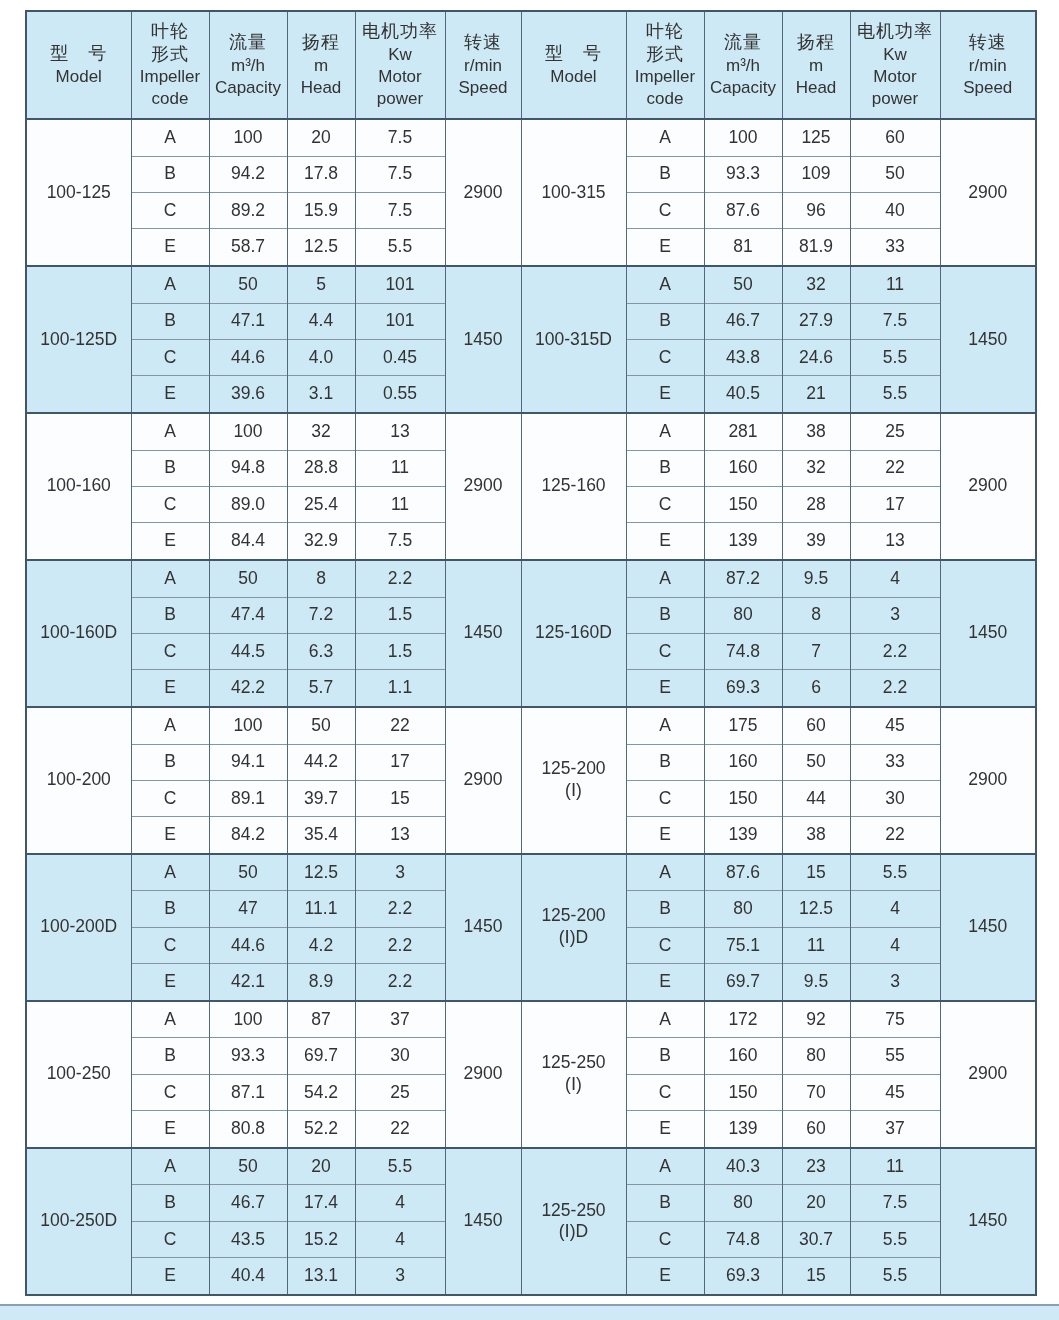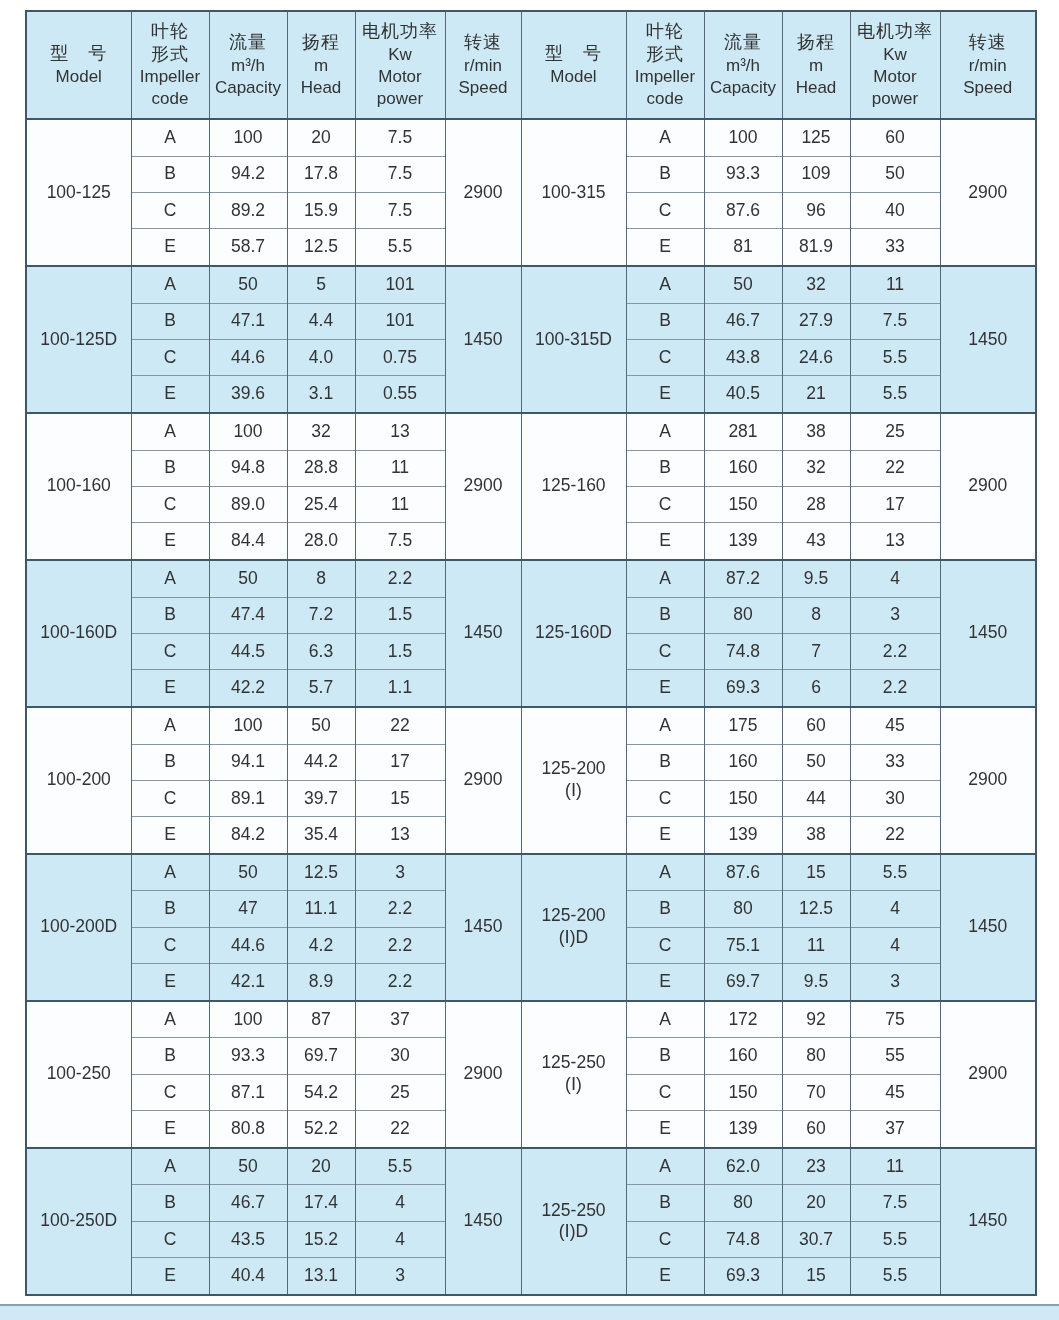--- a/index.html
+++ b/index.html
@@ -225,21 +225,21 @@
           <td class="power-cell">101</td>
           <td class="code-cell">B</td>
           <td class="cap-cell">46.7</td>
           <td class="head-cell">27.9</td>
           <td class="power-cell">7.5</td>
         </tr>
         <tr class="band-blue">
           <td class="code-cell">C</td>
           <td class="cap-cell">44.6</td>
           <td class="head-cell">4.0</td>
-          <td class="power-cell">0.75</td>
+          <td class="power-cell">0.45</td>
           <td class="code-cell">C</td>
           <td class="cap-cell">43.8</td>
           <td class="head-cell">24.6</td>
           <td class="power-cell">5.5</td>
         </tr>
         <tr class="band-blue">
           <td class="code-cell">E</td>
           <td class="cap-cell">39.6</td>
           <td class="head-cell">3.1</td>
           <td class="power-cell">0.55</td>
@@ -282,25 +282,25 @@
           <td class="head-cell">25.4</td>
           <td class="power-cell">11</td>
           <td class="code-cell">C</td>
           <td class="cap-cell">150</td>
           <td class="head-cell">28</td>
           <td class="power-cell">17</td>
         </tr>
         <tr class="band-white">
           <td class="code-cell">E</td>
           <td class="cap-cell">84.4</td>
-          <td class="head-cell">28.0</td>
+          <td class="head-cell">32.9</td>
           <td class="power-cell">7.5</td>
           <td class="code-cell">E</td>
           <td class="cap-cell">139</td>
-          <td class="head-cell">43</td>
+          <td class="head-cell">39</td>
           <td class="power-cell">13</td>
         </tr>
         <tr class="band-blue group-start">
           <td class="model-cell" rowspan="4">
             <div>100-160D</div>
           </td>
           <td class="code-cell">A</td>
           <td class="cap-cell">50</td>
           <td class="head-cell">8</td>
           <td class="power-cell">2.2</td>
@@ -498,21 +498,21 @@
           <td class="code-cell">A</td>
           <td class="cap-cell">50</td>
           <td class="head-cell">20</td>
           <td class="power-cell">5.5</td>
           <td class="speed-cell" rowspan="4">1450</td>
           <td class="model-cell" rowspan="4">
             <div>125-250</div>
             <div>(Ⅰ)D</div>
           </td>
           <td class="code-cell">A</td>
-          <td class="cap-cell">62.0</td>
+          <td class="cap-cell">40.3</td>
           <td class="head-cell">23</td>
           <td class="power-cell">11</td>
           <td class="speed-cell" rowspan="4">1450</td>
         </tr>
         <tr class="band-blue">
           <td class="code-cell">B</td>
           <td class="cap-cell">46.7</td>
           <td class="head-cell">17.4</td>
           <td class="power-cell">4</td>
           <td class="code-cell">B</td>

